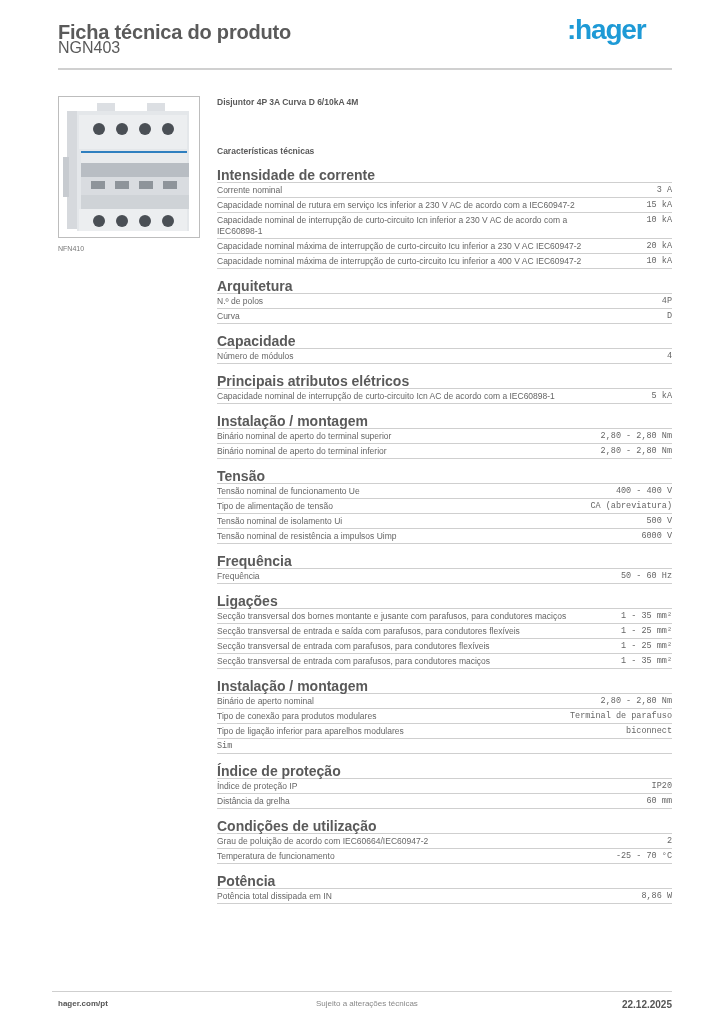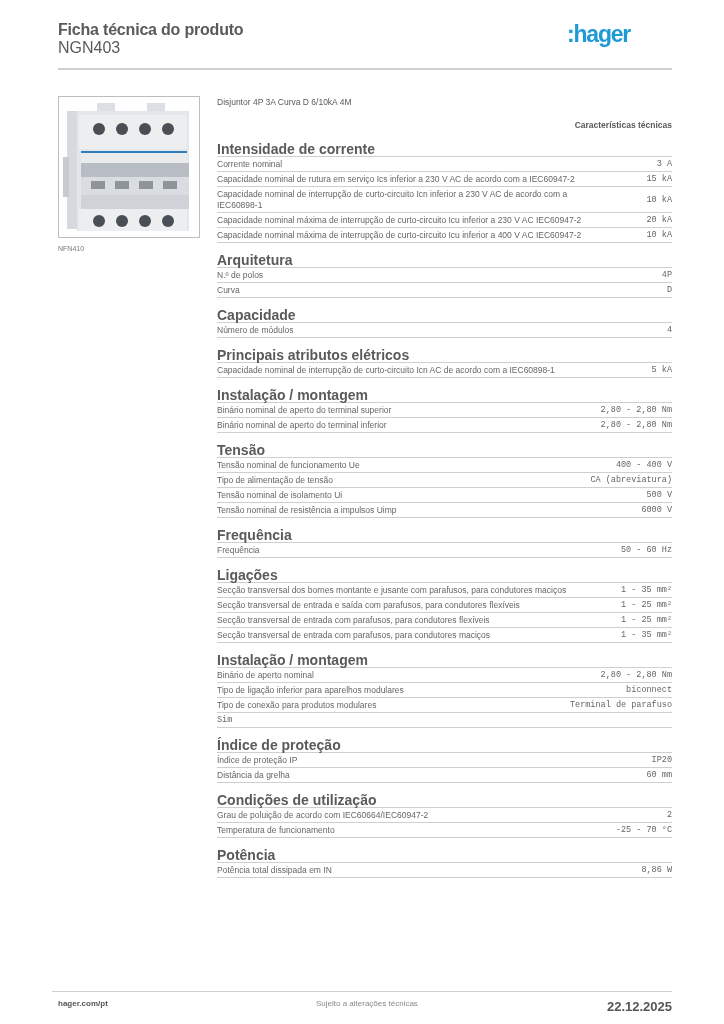--- a/index.html
+++ b/index.html
@@ -2,72 +2,72 @@
 <html><head>
 <meta charset="utf-8">
 <style>
   html, body { margin: 0; padding: 0; background: #ffffff; }
   body {
     width: 724px; height: 1024px; position: relative; overflow: hidden;
     font-family: "Liberation Sans", sans-serif; color: #555;
   }
   .header-title {
     position: absolute; left: 58px; top: 21px;
-    font-size: 16px; font-weight: bold; color: #5a5a5a; letter-spacing: -0.2px;
+    font-size: 20px; font-weight: bold; color: #5a5a5a; letter-spacing: -0.2px;
   }
   .header-code {
     position: absolute; left: 58px; top: 39px;
     font-size: 16px; color: #5a5a5a;
   }
   .logo {
     position: absolute; left: 567px; top: 14px;
-    font-size: 23px; font-weight: bold; color: #1e9ad6; letter-spacing: -1.2px; margin-top: 7px;
+    font-size: 28px; font-weight: bold; color: #1e9ad6; letter-spacing: -1.2px;
   }
   .header-rule {
     position: absolute; left: 58px; top: 68px; width: 614px; height: 2px; background: #d0d0d0;
   }
   .product-image {
     position: absolute; left: 58px; top: 96px; width: 142px; height: 142px;
     border: 1px solid #bdbdbd; background: #fff; box-sizing: border-box; overflow: hidden;
   }
   .image-caption {
     position: absolute; left: 58px; top: 245px; font-size: 7px; color: #777;
   }
   .content {
     position: absolute; left: 217px; top: 96px; width: 455px;
   }
   .product-name {
-    font-size: 8.5px; font-weight: normal; color: #5a5a5a; height: 14px; line-height: 12px;
+    font-size: 8.5px; font-weight: bold; color: #5a5a5a; height: 14px; line-height: 12px;
   }
   .section-main {
-    font-size: 8.5px; font-weight: bold; color: #5a5a5a; margin-top: 8px; height: 14px; line-height: 14px; text-align: right;
+    font-size: 8.5px; font-weight: bold; color: #5a5a5a; margin-top: 34px; height: 14px; line-height: 14px;
   }
   .group { margin-top: 12px; }
   .group-title {
     font-size: 14px; font-weight: bold; color: #5a5a5a; line-height: 11px;
     padding-bottom: 1px; border-bottom: 1px solid #cfcfcf;
   }
   .row {
-    display: flex; justify-content: space-between; align-items: center;
+    display: flex; justify-content: space-between; align-items: flex-start;
     border-bottom: 1px solid #cfcfcf; font-size: 8.5px; color: #666;
     line-height: 11px; padding-top: 2px; padding-bottom: 1px;
   }
   .row .label { width: 380px; }
   .row .value { text-align: right; white-space: nowrap; font-family: Liberation Mono, monospace; }
   .footer-rule {
     position: absolute; left: 52px; top: 991px; width: 620px; height: 1px; background: #cfcfcf;
   }
   .footer-left {
     position: absolute; left: 58px; top: 999px; font-size: 8px; font-weight: bold; color: #555;
   }
   .footer-center {
     position: absolute; left: 316px; top: 999px; font-size: 8px; color: #888;
   }
   .footer-right {
-    position: absolute; right: 52px; top: 999px; font-size: 13px; font-weight: bold; color: #555;
+    position: absolute; right: 52px; top: 999px; font-size: 10px; font-weight: bold; color: #555;
   }
 </style>
 </head>
 <body>
 
 <div>
   <div class="header-title">Ficha técnica do produto</div>
   <div class="header-code">NGN403</div>
   <div class="logo">:hager</div>
   <div class="header-rule"></div>
@@ -220,26 +220,26 @@
           <div class="value">1 - 35 mm²</div>
         </div>
       </div>
       <div class="group">
         <div class="group-title">Instalação / montagem</div>
         <div class="row">
           <div class="label">Binário de aperto nominal</div>
           <div class="value">2,80 - 2,80 Nm</div>
         </div>
         <div class="row">
+          <div class="label">Tipo de conexão para produtos modulares</div>
+          <div class="value">Terminal de parafuso</div>
+        </div>
+        <div class="row">
           <div class="label">Tipo de ligação inferior para aparelhos modulares</div>
           <div class="value">biconnect</div>
-        </div>
-        <div class="row">
-          <div class="label">Tipo de conexão para produtos modulares</div>
-          <div class="value">Terminal de parafuso</div>
         </div>
         <div class="row">
           <div class="value">Sim</div>
         </div>
       </div>
       <div class="group">
         <div class="group-title">Índice de proteção</div>
         <div class="row">
           <div class="label">Índice de proteção IP</div>
           <div class="value">IP20</div>

